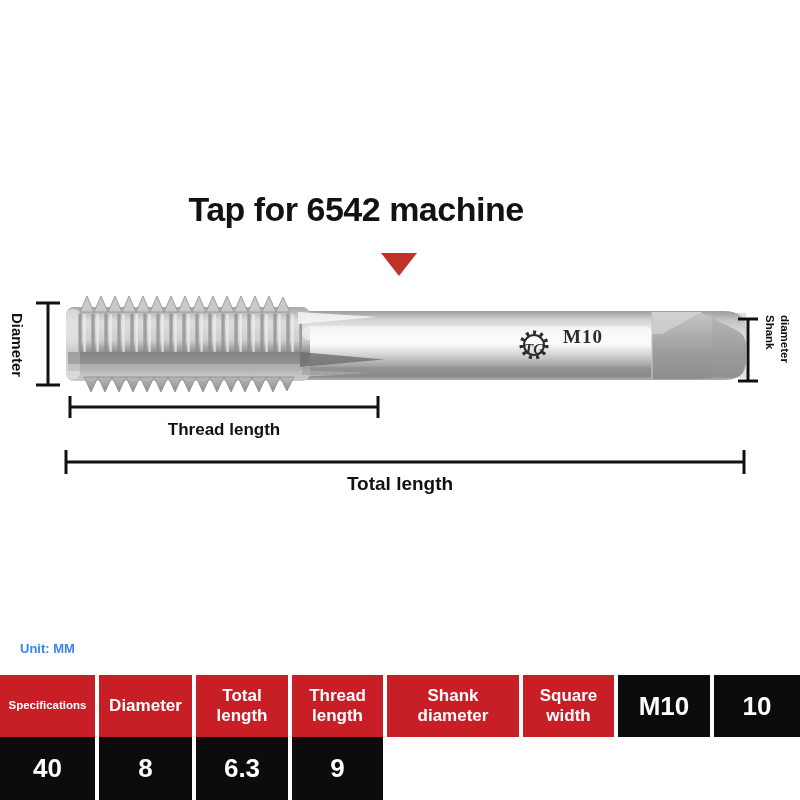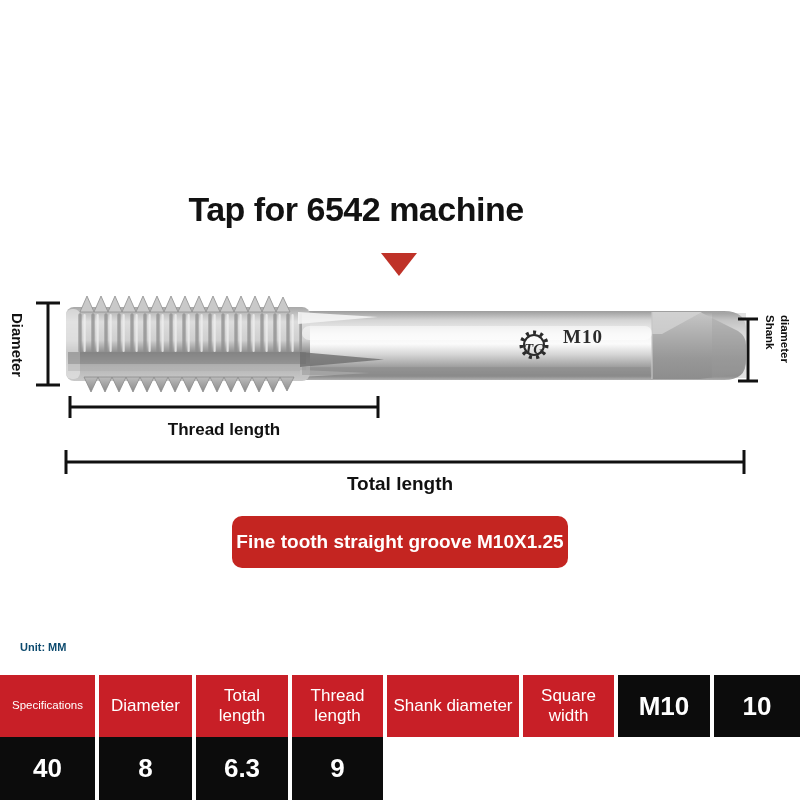--- a/index.html
+++ b/index.html
@@ -25,26 +25,26 @@
 
   .marking{position:absolute;font-family:"Liberation Serif", serif;font-weight:bold;color:#2c2c2c;}
   .marking-size{top:326px;left:563px;width:70px;font-size:19px;letter-spacing:1px;}
   .marking-material{top:349px;left:551px;width:120px;font-size:19px;white-space:pre;}
   .logo-gear{position:absolute;top:330px;left:516px;}
 
   .badge{position:absolute;top:516px;left:232px;width:336px;height:52px;
          background:#c42521;border-radius:10px;color:#ffffff;font-weight:bold;
          font-size:19px;line-height:52px;text-align:center;}
 
-  .unit{position:absolute;top:641px;left:20px;font-size:11px;font-weight:bold;color:#0c4a6e;}
+  .unit{position:absolute;top:641px;left:20px;font-size:13px;font-weight:bold;color:#3b82f6;}
 
   .spec-table{position:absolute;top:675px;left:0;width:800px;height:125px;background:#ffffff;
               display:grid;grid-template-columns:95px 93px 92px 91px 132px 91px 92px 86px;
               grid-template-rows:62px 63px;column-gap:4px;}
-  .th{background:#c81f27;color:#ffffff;font-weight:normal;font-size:17px;line-height:1.15;
+  .th{background:#c81f27;color:#ffffff;font-weight:bold;font-size:17px;line-height:1.15;
       display:flex;align-items:center;justify-content:center;text-align:center;padding:12px 5px;box-sizing:border-box;}
   .th-small{font-size:11.5px;}
   .td{background:#0c0c0c;color:#ffffff;font-weight:bold;font-size:26px;
       display:flex;align-items:center;justify-content:center;text-align:center;}
 </style>
 </head>
 <body>
 
 <div class="stage">
 
@@ -145,21 +145,20 @@
   <div class="lbl lbl-total">Total length</div>
   <div class="lbl lbl-shank">Shank diameter</div>
 
   <svg class="logo-gear" width="36" height="36" viewBox="0 0 36 36">
     <circle cx="18" cy="15" r="10" fill="none" stroke="#2c2c2c" stroke-width="2"></circle>
     <circle cx="18" cy="15" r="12.5" fill="none" stroke="#2c2c2c" stroke-width="4" stroke-dasharray="3 4.2"></circle>
     <text x="18" y="24" text-anchor="middle" font-family="Liberation Serif, serif" font-style="italic" font-weight="bold" font-size="15" fill="#2c2c2c">TG</text>
   </svg>
   <div class="marking marking-size">M10</div>
 
-  <div class="badge">Fine tooth straight groove M10X1.25</div>
 
   <div class="unit">Unit: MM</div>
 
   <div class="spec-table">
     <div class="th th-small">Specifications</div>
     <div class="th">Diameter</div>
     <div class="th">Total length</div>
     <div class="th">Thread length</div>
     <div class="th">Shank diameter</div>
     <div class="th">Square width</div>

